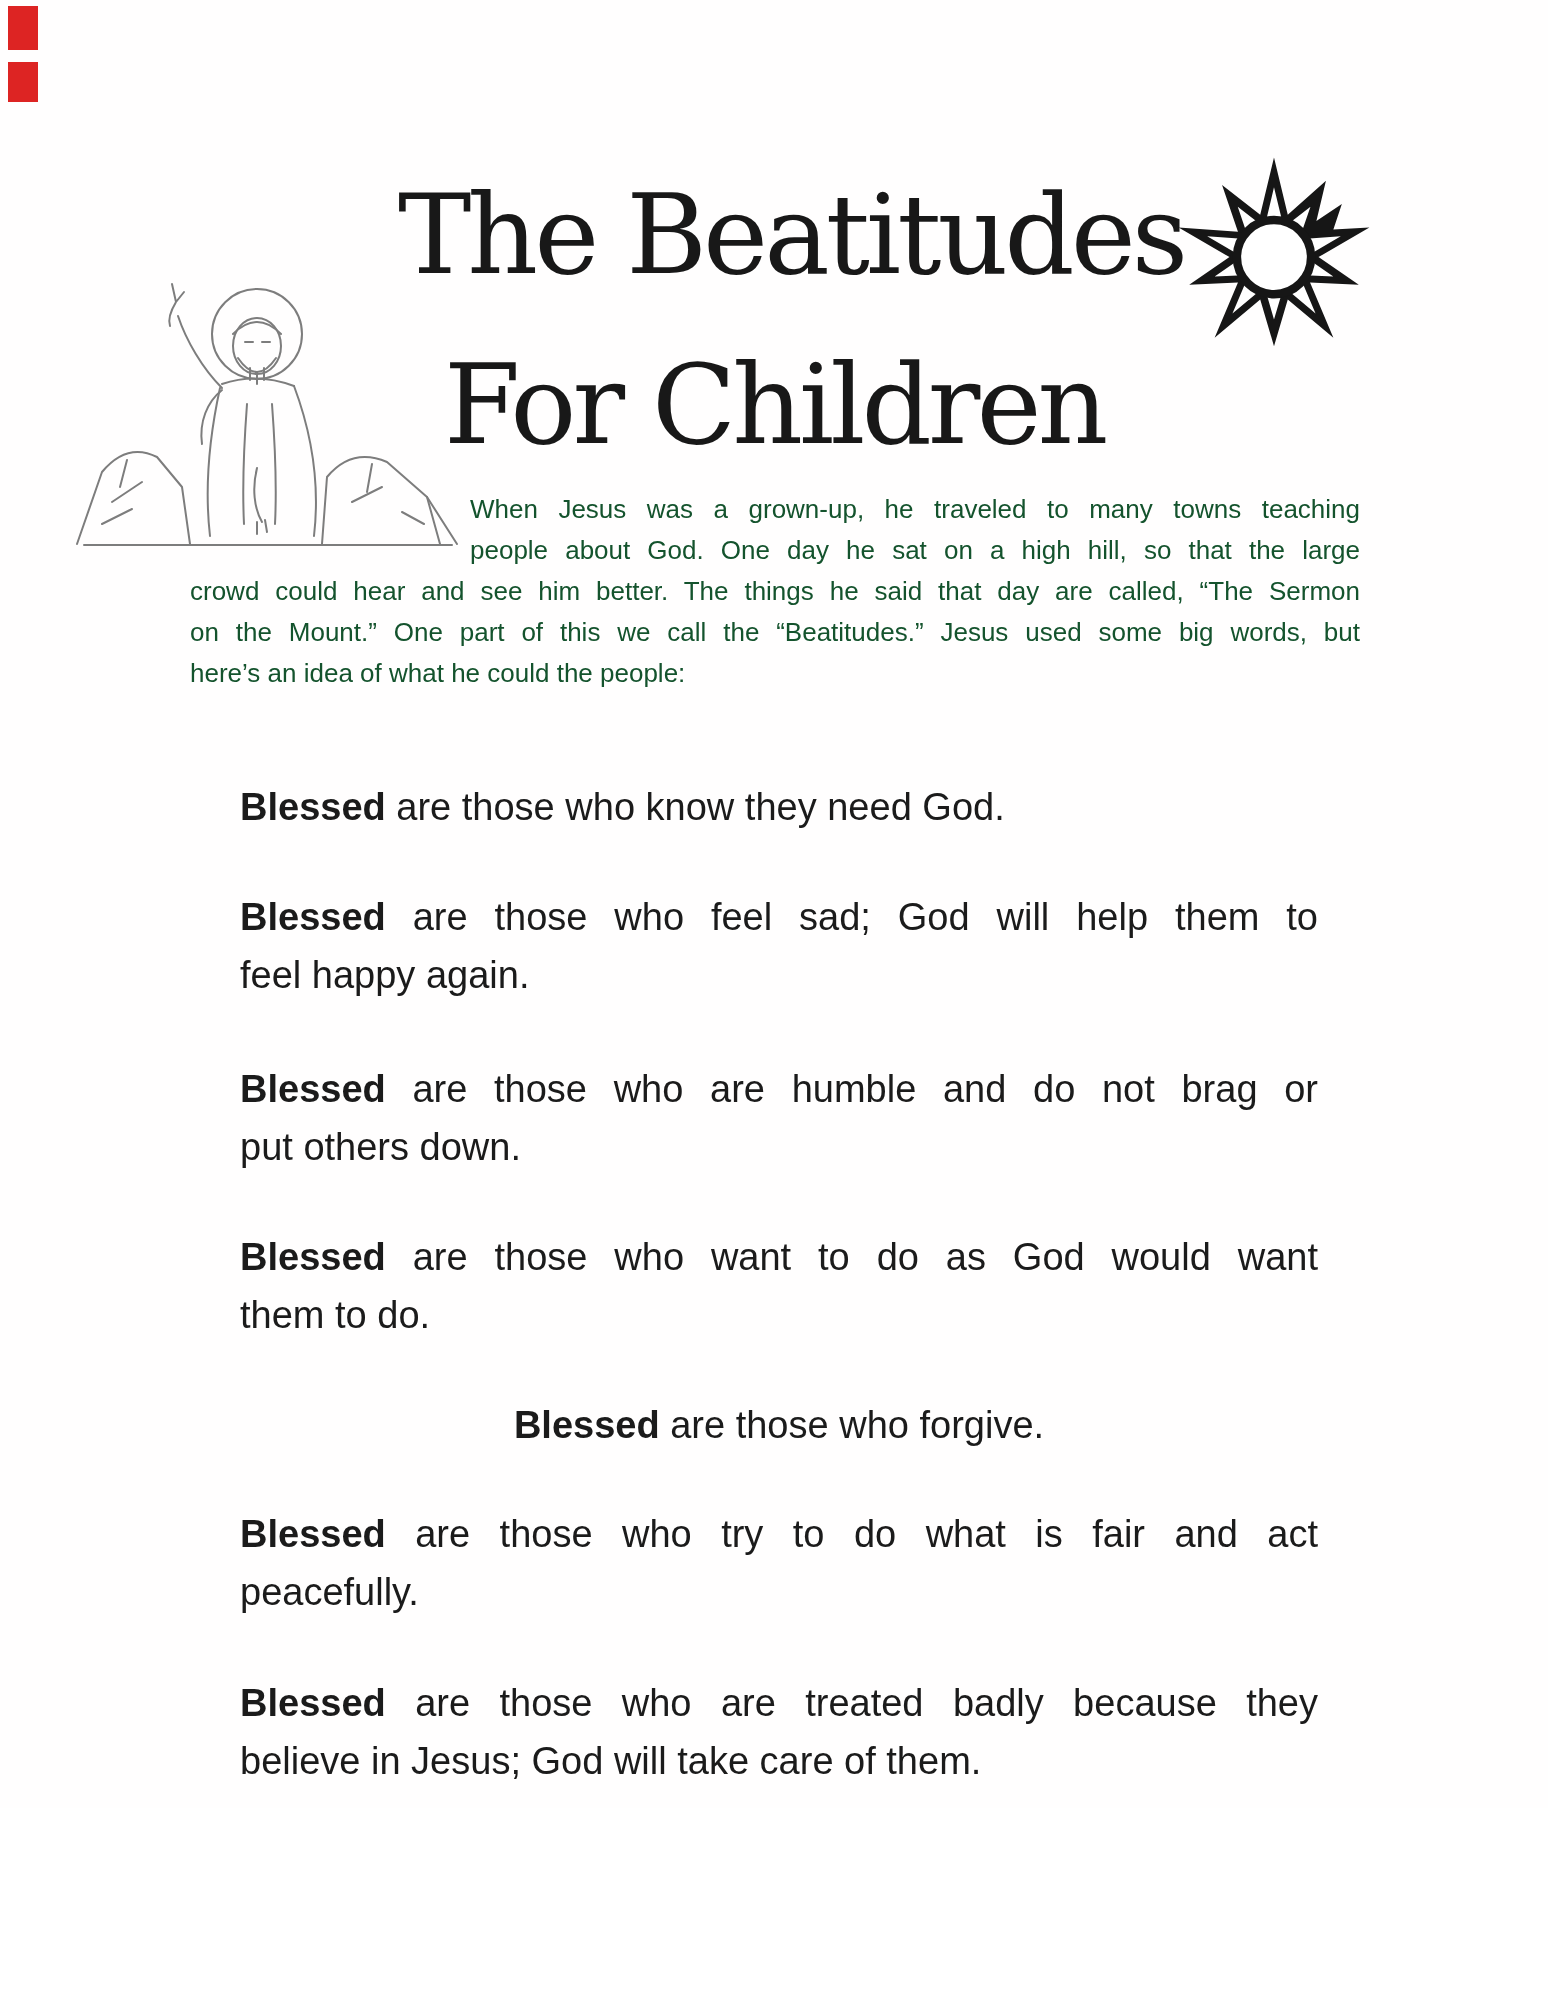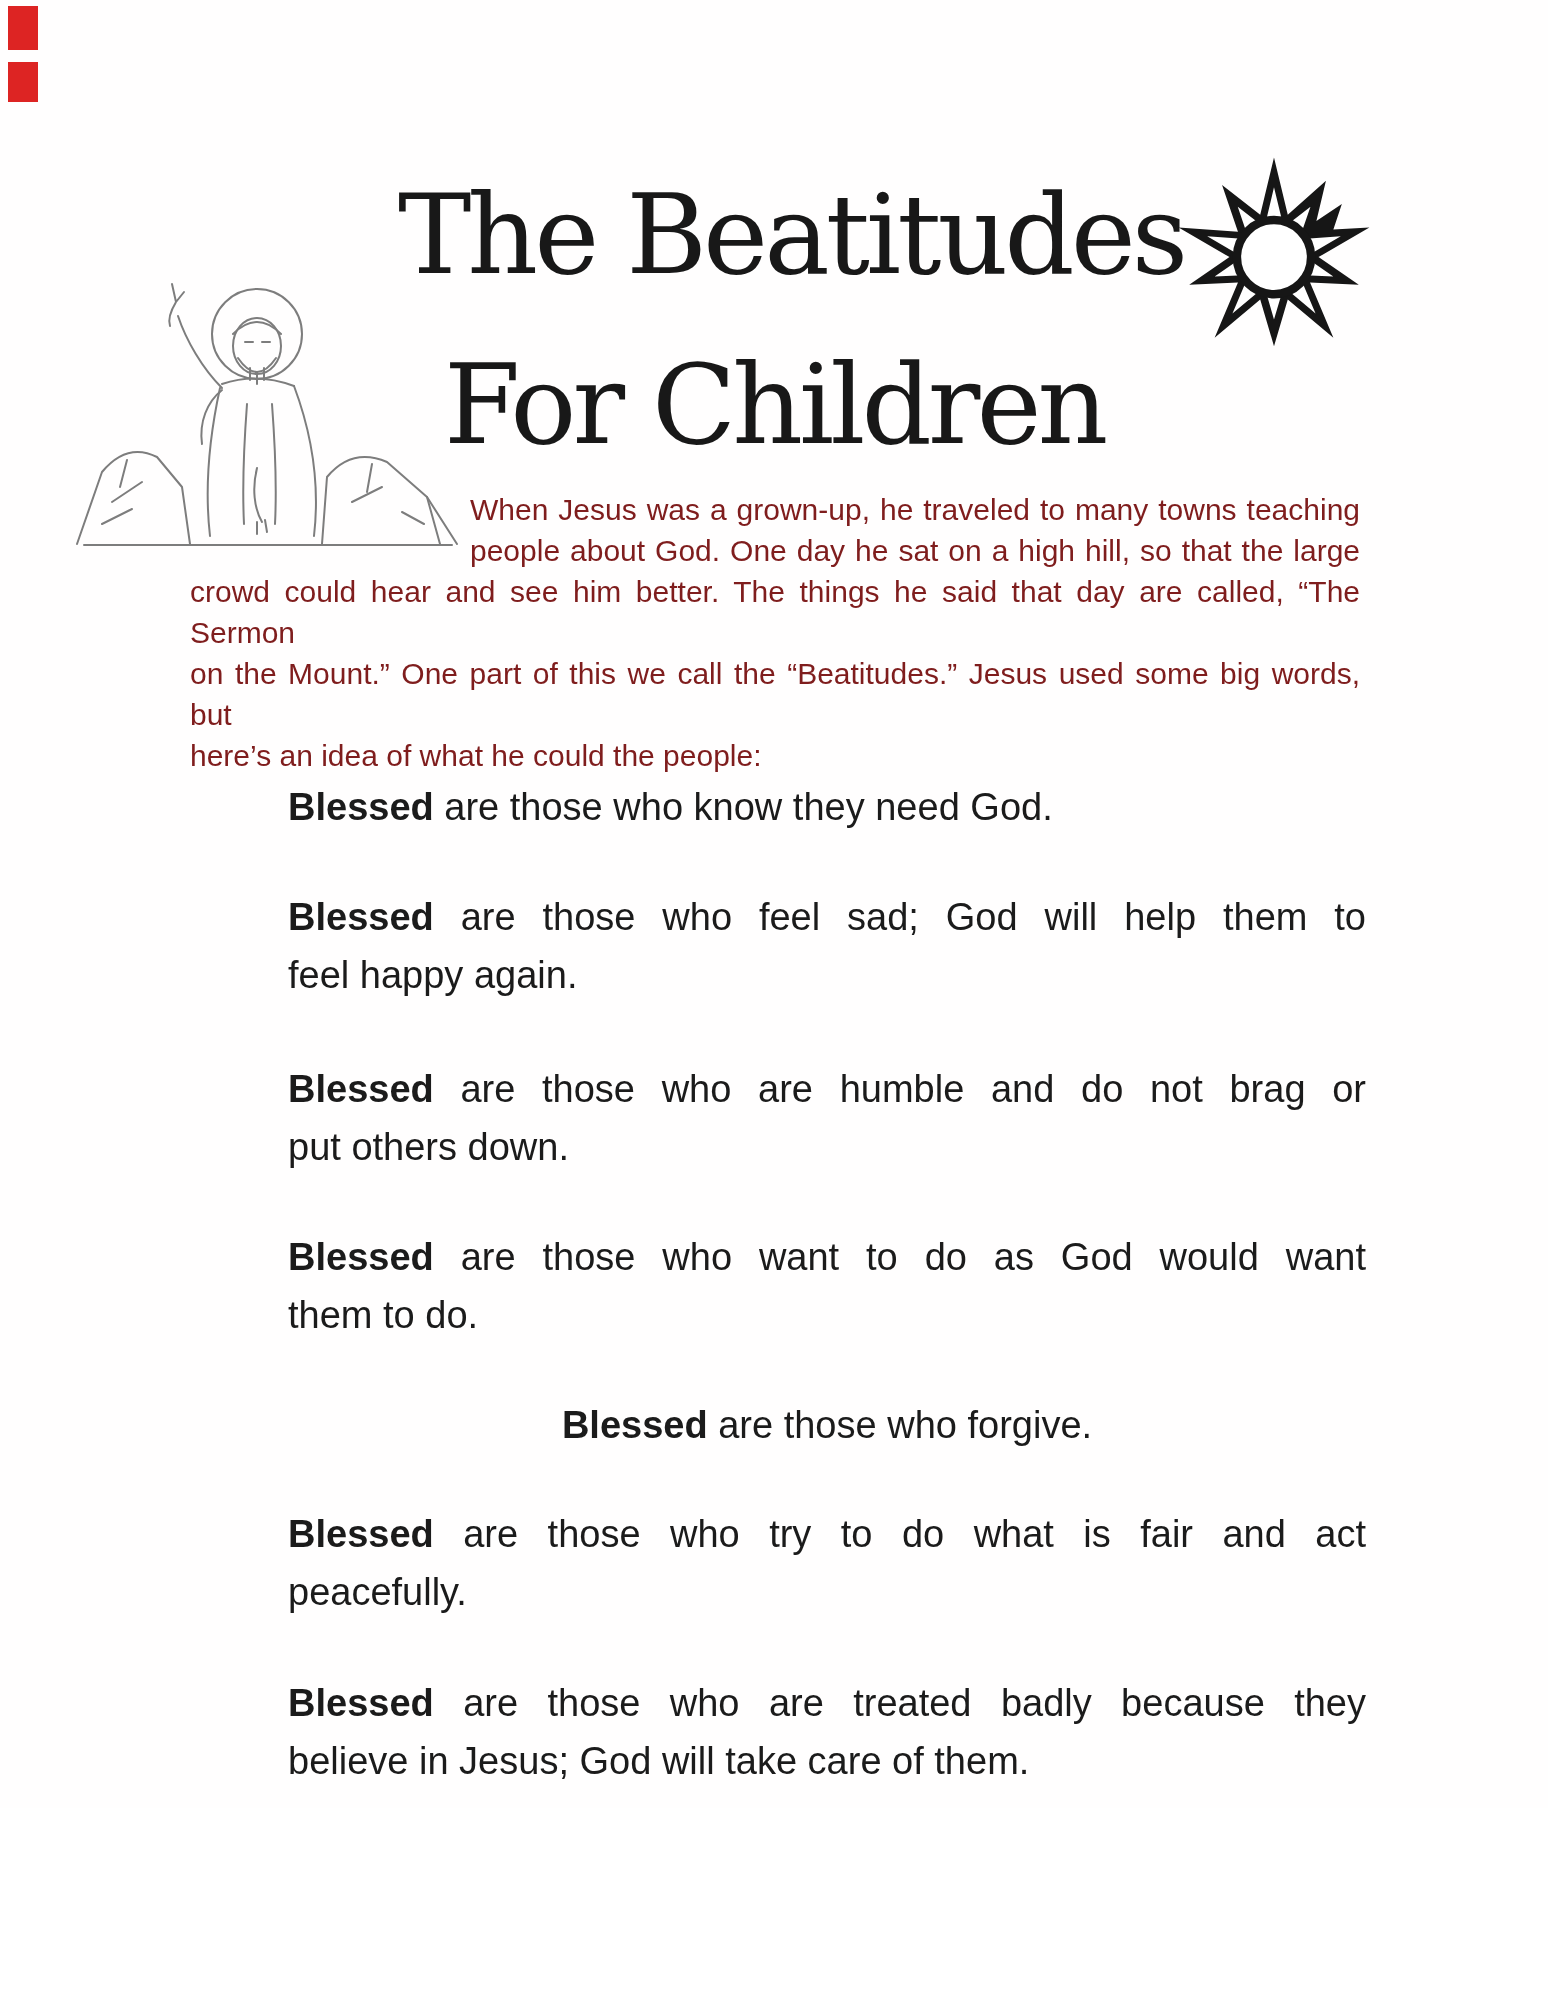--- a/index.html
+++ b/index.html
@@ -17,28 +17,28 @@
   .title.l1{left:398px;top:180px;}
   .title.l2{left:444px;top:350px;}
 
   
   .sun{position:absolute;left:1168px;top:142px;width:212px;height:226px;}
 
   
   .illus{position:absolute;left:72px;top:272px;width:395px;height:285px;}
 
   
-  .intro{position:absolute;left:190px;top:489px;width:1170px;color:#7f1d1d;
-         font-size:30px;line-height:41px;}
+  .intro{position:absolute;left:190px;top:489px;width:1170px;color:#14532d;
+         font-size:26px;line-height:41px;}
   .intro .line{display:block;}
   .intro .indent{padding-left:280px;}
 
   
   .beat{position:absolute;left:240px;width:1078px;color:#1b1b1b;
-        font-size:38px;line-height:58px;margin-left:48px;}
+        font-size:38px;line-height:58px;}
   .bline{display:block;}
   .fill{text-align:justify;text-align-last:justify;}
   .blessed{font-weight:bold;}
   .b1{top:778px;} .b2{top:888px;} .b3{top:1060px;} .b4{top:1228px;}
   .b5{top:1396px;text-align:center;} .b6{top:1505px;} .b7{top:1674px;}
 </style>
 </head>
 <body>
 
 <div class="page">

